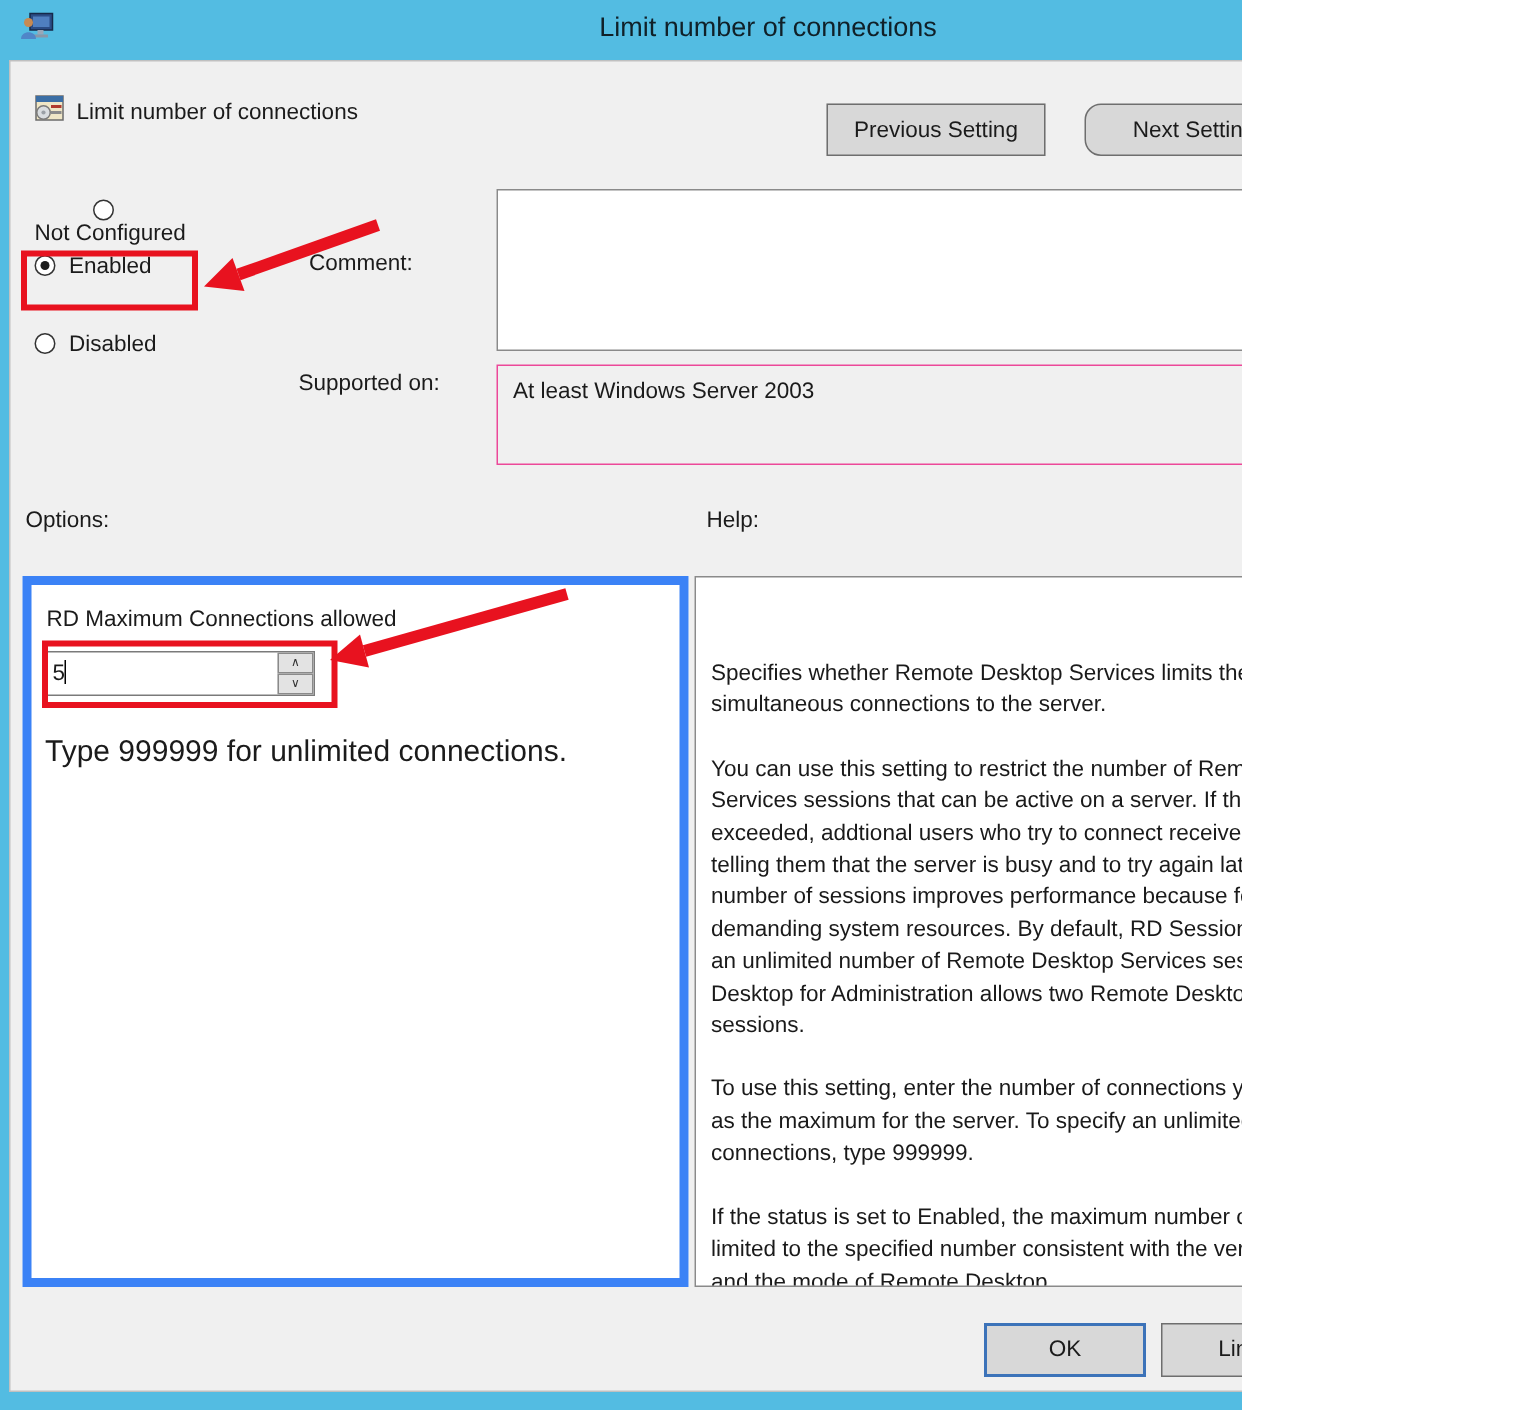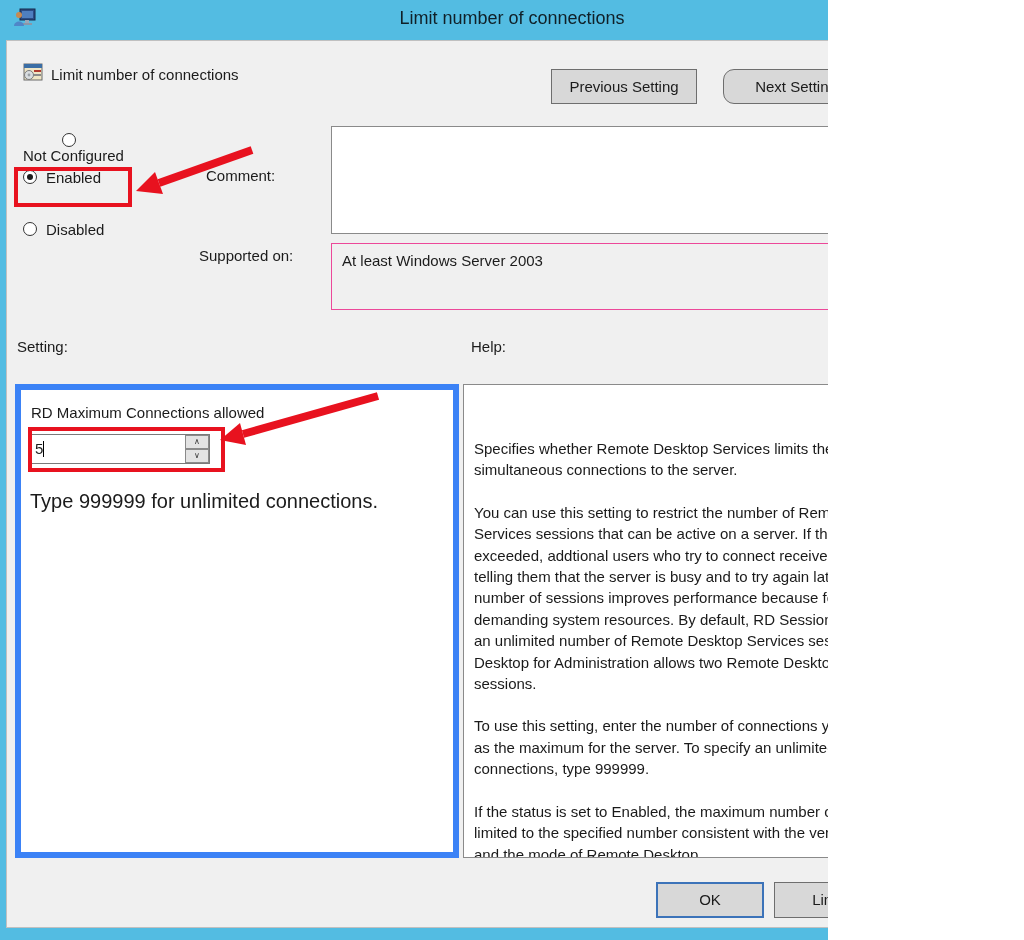--- a/index.html
+++ b/index.html
@@ -190,21 +190,21 @@
 
     <span class="label" style="left:192px; top:206px;">Supported on:</span>
     <div class="supported-box">
       <span class="value">At least Windows Server 2003</span>
       <div class="vscroll" style="background:#f0f0f0;">
         <div class="scroll-btn up">∧</div>
         <div class="scroll-btn down">∨</div>
       </div>
     </div>
 
-    <span class="label options-label">Setting:</span>
+    <span class="label options-label">Options:</span>
     <span class="label help-label">Help:</span>
 
     <div class="options-panel">
       <span class="field-label">RD Maximum Connections allowed</span>
       <div class="spinner">
         <span class="value-wrap">
           <span>5</span><span class="caret"></span>
         </span>
         <div class="spin-btns">
           <div class="spin-btn spin-up">∧</div>

